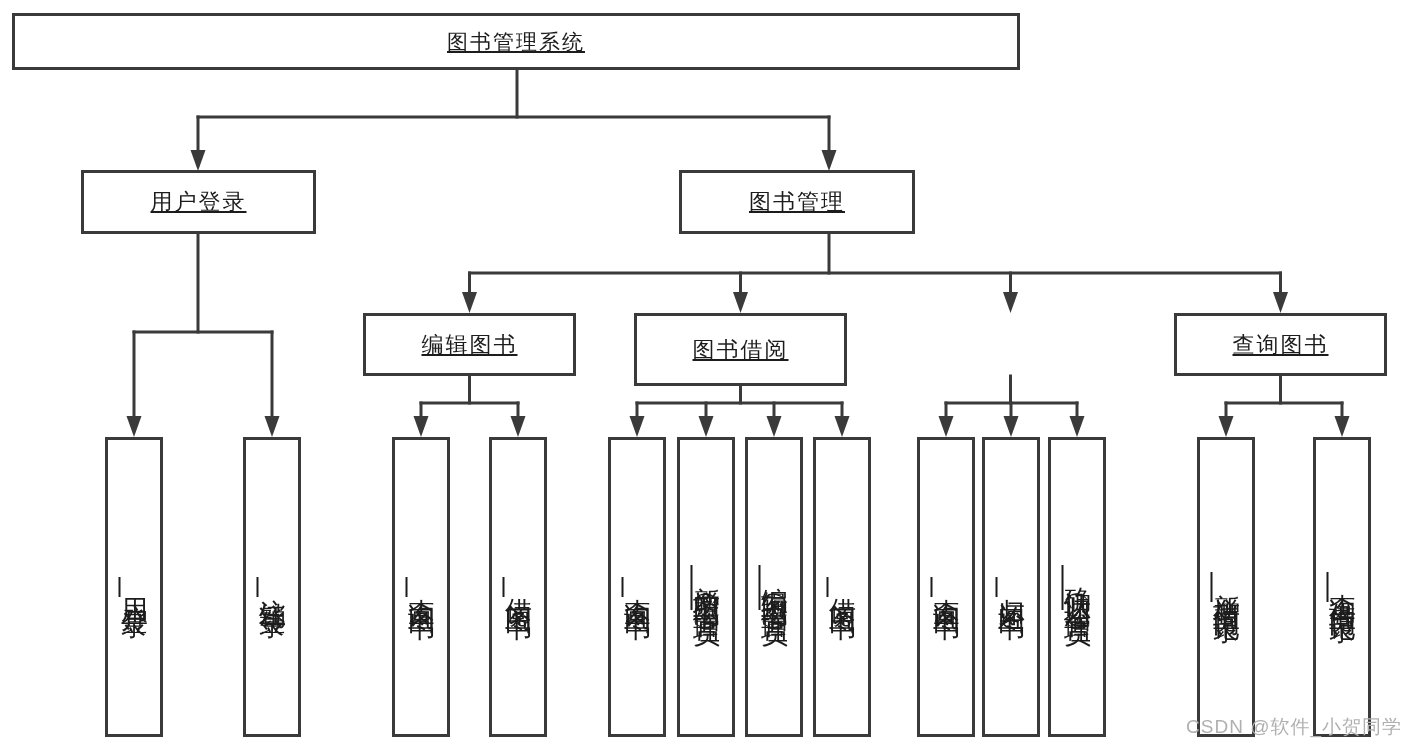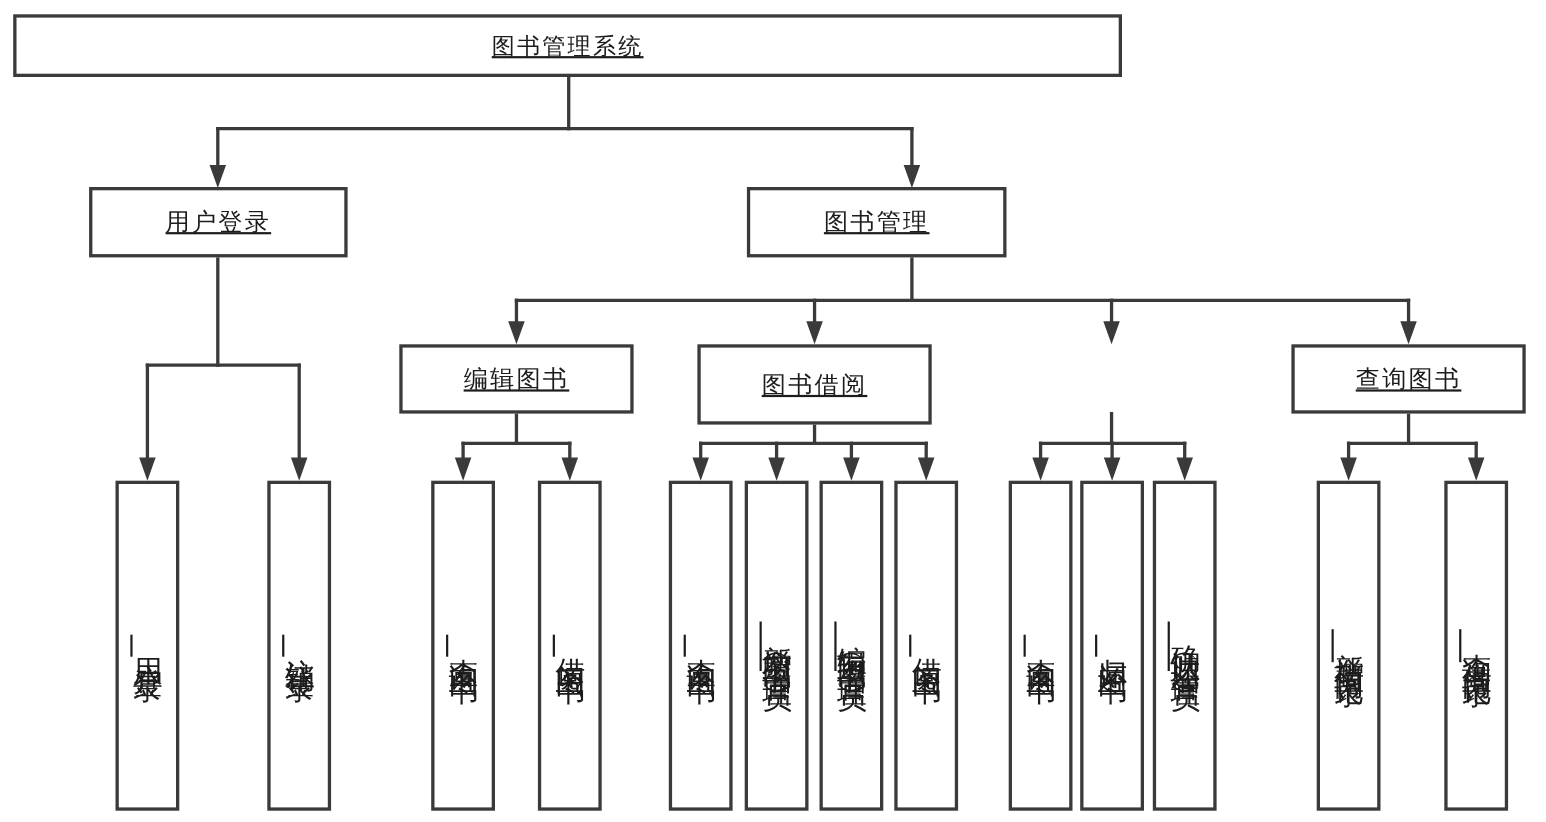--- a/index.html
+++ b/index.html
@@ -195,14 +195,15 @@
     <span>确认归还（管理员）</span>
   </div>
 
   <div class="node vnode" style="left:1197px;top:437px;width:58px;height:300px">
     <span>新增借阅记录</span>
   </div>
   <div class="node vnode" style="left:1313px;top:437px;width:58px;height:300px">
     <span>查询借阅记录</span>
   </div>
 
+  <div class="watermark">CSDN @软件_小贺同学</div>
 
 </div>
 
 </body></html>

